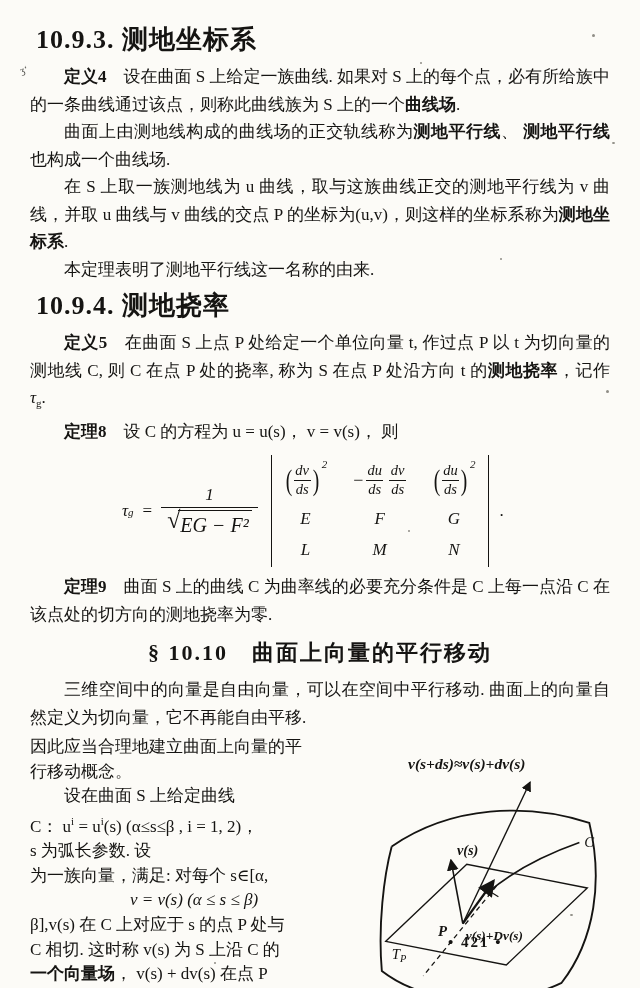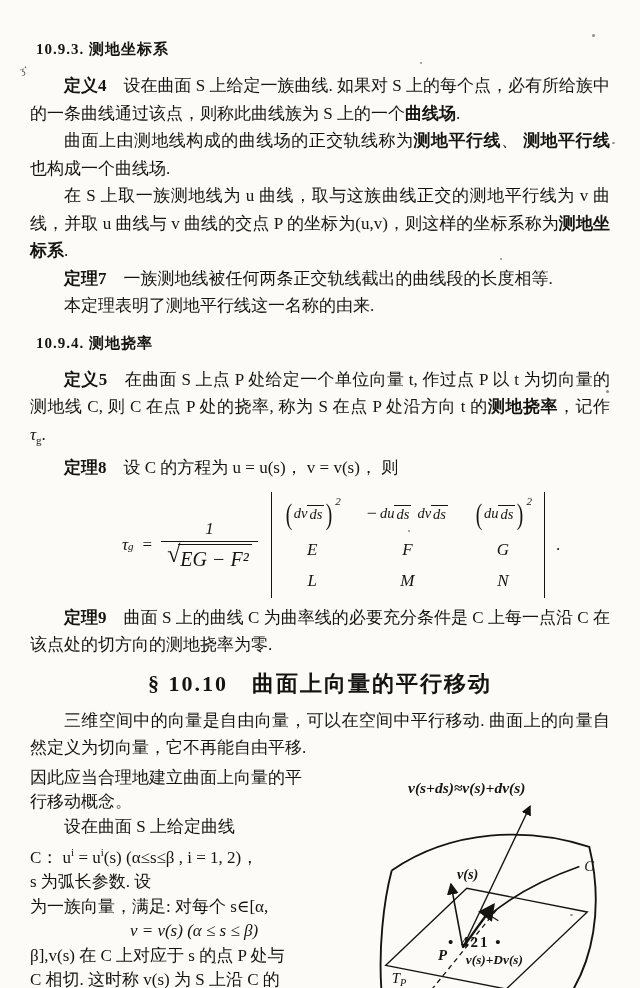--- a/index.html
+++ b/index.html
@@ -8,42 +8,42 @@
     width:640px;height:988px;
     margin:0 auto;
     background:#fcfbf7;
     color:#151412;
     font-family:"Liberation Serif","DejaVu Serif",serif;
     overflow:hidden;
   }
   .content{padding:18px 30px 0 30px;}
 
   .sec-h{
-    font-size:15px;font-weight:bold;letter-spacing:1px;
-    margin:16px 0 8px 6px;line-height:30px;
+    font-size:26px;font-weight:bold;letter-spacing:1px;
+    margin:7px 0 8px 6px;line-height:30px;
   }
   .sec-h2{margin-top:8px;}
   .body-p{
     font-size:17px;line-height:27.5px;text-align:justify;
     margin:0;text-indent:2em;
   }
   .big-title{
     text-align:center;font-size:22px;font-weight:bold;
     margin:10px 0 8px 0;line-height:30px;letter-spacing:2px;
   }
 
   
   .formula{
     display:flex;align-items:center;gap:9px;
     margin:10px 0 6px 92px;font-size:17px;
   }
   .it{font-style:italic;}
   .tau-wrap{display:inline-flex;align-items:baseline;font-style:italic;}
   .tau-wrap sub{font-size:11px;}
-  .frac{display:inline-flex;align-items:center;
+  .frac{display:inline-flex;flex-direction:column;align-items:center;
         font-size:14.5px;line-height:1.2;font-style:italic;}
   .frac .den{border-top:1.3px solid #151412;padding:0 2px;}
   .sqrt{display:inline-flex;align-items:flex-start;font-style:italic;}
   .sqrt .rad{font-size:24px;line-height:0.9;font-style:normal;margin-right:-2px;}
   .sqrt .arg{border-top:1.3px solid #151412;padding:2px 3px 0 2px;font-size:20px;}
   .bigfrac{display:inline-flex;flex-direction:column;align-items:center;line-height:1.25;}
   .bigfrac .bden{border-top:1.3px solid #151412;padding:2px 6px 0 6px;}
   .bigfrac .bnum{padding:0 6px 2px 6px;}
   .matrix{
     display:grid;grid-template-columns:auto auto auto;
@@ -60,21 +60,21 @@
   .fperiod{margin-left:2px;}
 
   
   .cols{display:flex;margin-top:4px;}
   .left-col{width:338px;}
   .left-col .line{font-size:17px;line-height:24.6px;white-space:nowrap;}
   .center-line{text-align:center;font-style:italic;}
   .right-col{width:242px;position:relative;padding-left:10px;}
   .fig-eq{
     font-size:15.5px;font-style:italic;font-weight:bold;
-    margin:13px 0 0 40px;white-space:nowrap;
+    margin:20px 0 0 40px;white-space:nowrap;
   }
   .figure-svg{display:block;margin-top:4px;}
 
   .page-number{
     position:absolute;left:448px;top:934px;
     font-size:15px;font-weight:bold;letter-spacing:2px;
   }
   .margin-mark{
     position:absolute;left:20px;top:64px;
     font-size:10px;color:#4a4a46;transform:rotate(-18deg);
@@ -98,21 +98,20 @@
   <div class="speck" style="left:408px;top:530px;width:2px;height:2px;"></div>
   <div class="speck" style="left:570px;top:914px;width:3px;height:2px;"></div>
   <div class="speck" style="left:214px;top:962px;width:2px;height:2px;"></div>
 
   <div class="content">
 
     <div class="sec-h">10.9.3. 测地坐标系</div>
     <p class="body-p"><b>定义4</b>　设在曲面 S 上给定一族曲线. 如果对 S 上的每个点，必有所给族中的一条曲线通过该点，则称此曲线族为 S 上的一个<b>曲线场</b>.</p>
     <p class="body-p">曲面上由测地线构成的曲线场的正交轨线称为<b>测地平行线</b>、 <b>测地平行线</b>也构成一个曲线场.</p>
     <p class="body-p">在 S 上取一族测地线为 u 曲线，取与这族曲线正交的测地平行线为 v 曲线，并取 u 曲线与 v 曲线的交点 P 的坐标为(u,v)，则这样的坐标系称为<b>测地坐标系</b>.</p>
-    <p class="body-p"><b>定理7</b>　一族测地线被任何两条正交轨线截出的曲线段的长度相等.</p>
     <p class="body-p">本定理表明了测地平行线这一名称的由来.</p>
 
     <div class="sec-h sec-h2">10.9.4. 测地挠率</div>
     <p class="body-p"><b>定义5</b>　在曲面 S 上点 P 处给定一个单位向量 t, 作过点 P 以 t 为切向量的测地线 C, 则 C 在点 P 处的挠率, 称为 S 在点 P 处沿方向 t 的<b>测地挠率</b>，记作 <i>τ</i><sub>g</sub>.</p>
     <p class="body-p"><b>定理8</b>　设 C 的方程为 u = u(s)， v = v(s)， 则</p>
 
     <div class="formula">
       <span class="tau-wrap">
           <span>τ</span>
           <sub>g</sub>

